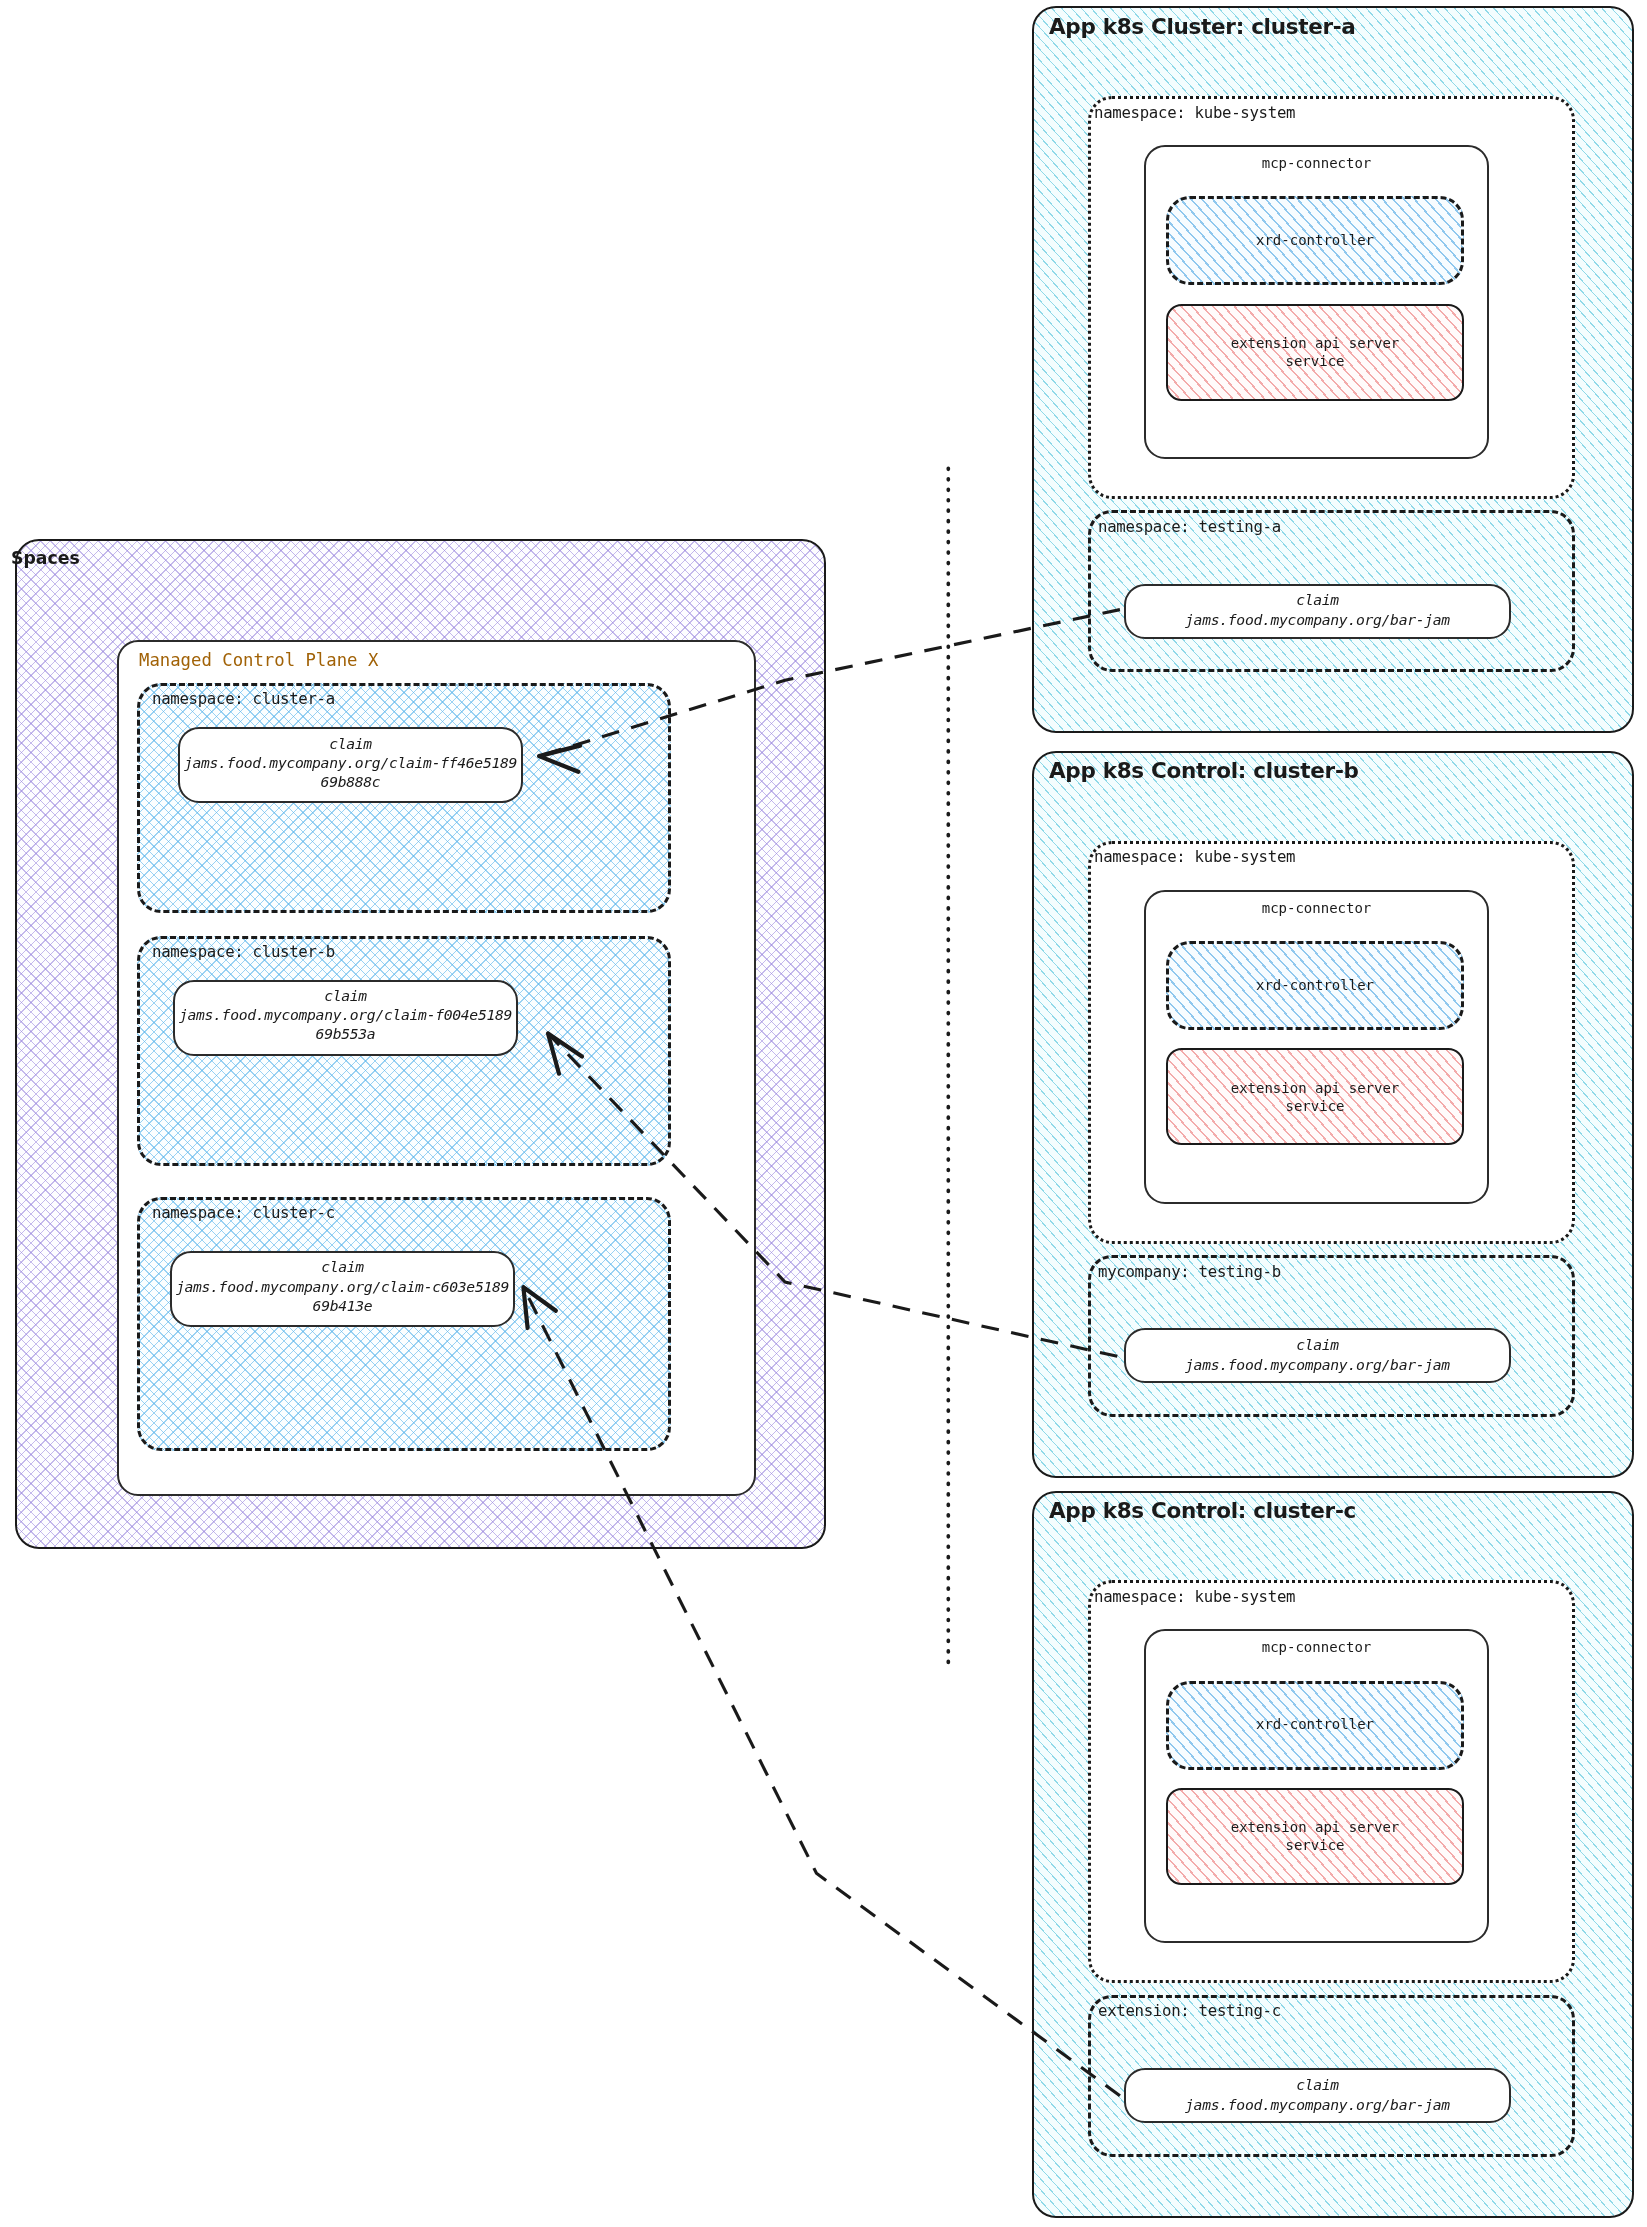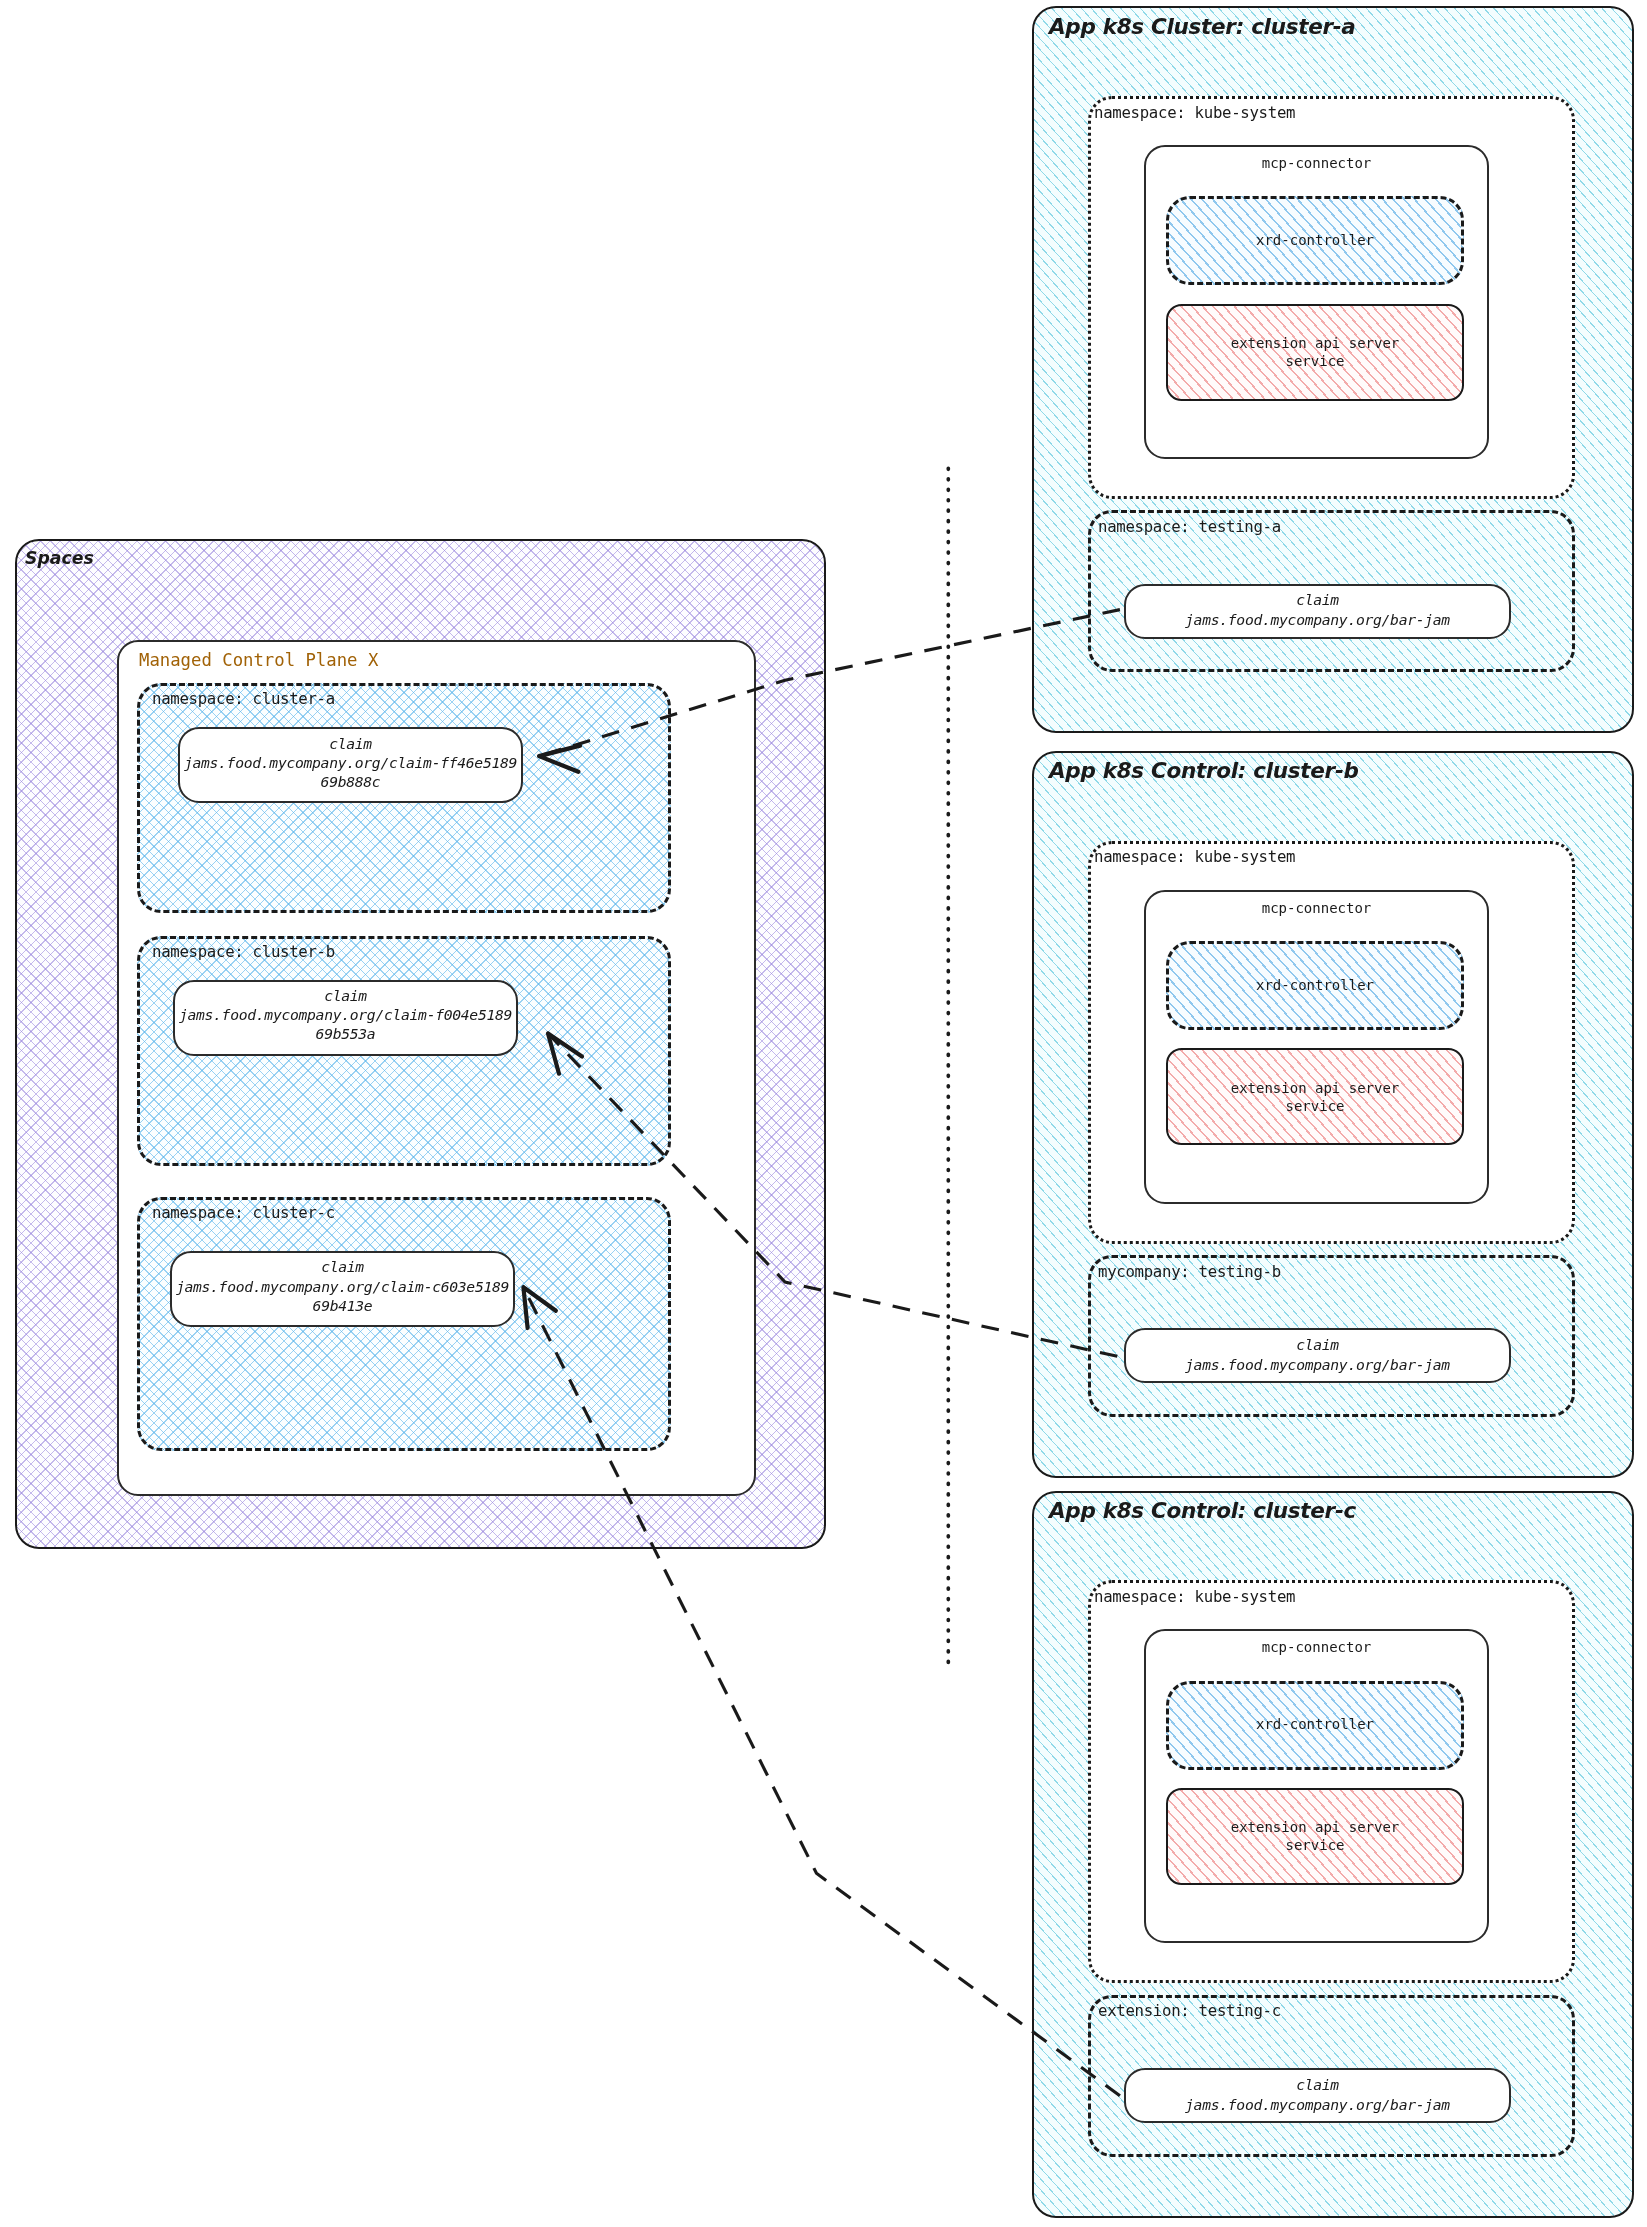--- a/index.html
+++ b/index.html
@@ -46,21 +46,20 @@
   }
   .fill-white{background:#ffffff;}
 
   
   .hdr-sans{
     position:absolute;
     font-family:"DejaVu Sans", sans-serif;
     font-weight:700;
     color:#1a1a1a;
     white-space:nowrap;
-    font-style:italic;
   }
   .hdr-mono{
     position:absolute;
     font-family:"DejaVu Sans Mono", monospace;
     color:#a16207;
     white-space:nowrap;
   }
   .ns-label{
     position:absolute;
     font-family:"DejaVu Sans Mono", monospace;
@@ -86,21 +85,21 @@
 
   svg.overlay{position:absolute;left:0;top:0;width:1647px;height:2227px;pointer-events:none;}
 </style>
 </head>
 <body>
 
 <div class="canvas">
 
   <div class="box r-solid fill-purple-cross" style="left:14.7px;top:539px;width:811px;height:1010px;">
   </div>
-  <div class="hdr-sans spaces-title" style="left:25px;top:548px;">Spaces</div>
+  <div class="hdr-sans spaces-title" style="left:11px;top:548px;">Spaces</div>
 
   <div class="box r-solid-thin fill-white" style="left:117px;top:640px;width:639px;height:856px;">
   </div>
   <div class="hdr-mono mcp-title" style="left:139px;top:650px;">Managed Control Plane X</div>
 
   <div class="box r-dashed fill-blue-cross" style="left:137px;top:683px;width:534px;height:230px;"></div>
   <div class="ns-label" style="left:152px;top:689px;">namespace: cluster-a</div>
   <div class="box r-solid-thin fill-white" style="left:178px;top:727px;width:345px;height:76px;"></div>
   <div class="centered-label claim-text" style="left:178px;top:735px;width:345px;">claim</div>
   <div class="centered-label claim-text" style="left:182px;top:754px;width:337px;word-break:break-all;">jams.food.mycompany.org/claim-ff46e518969b888c</div>

